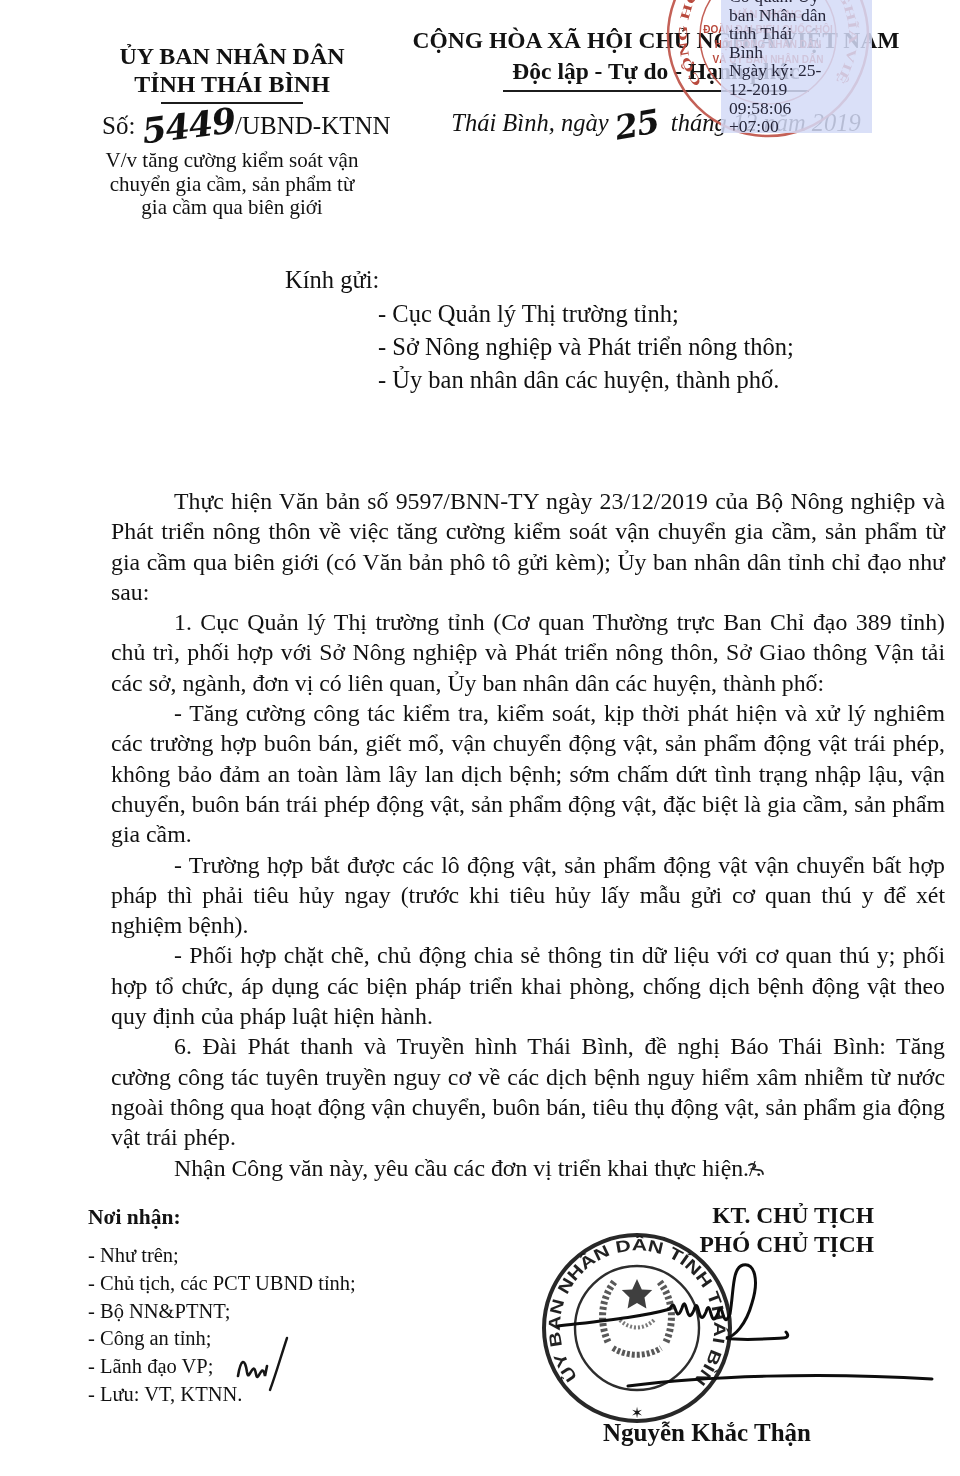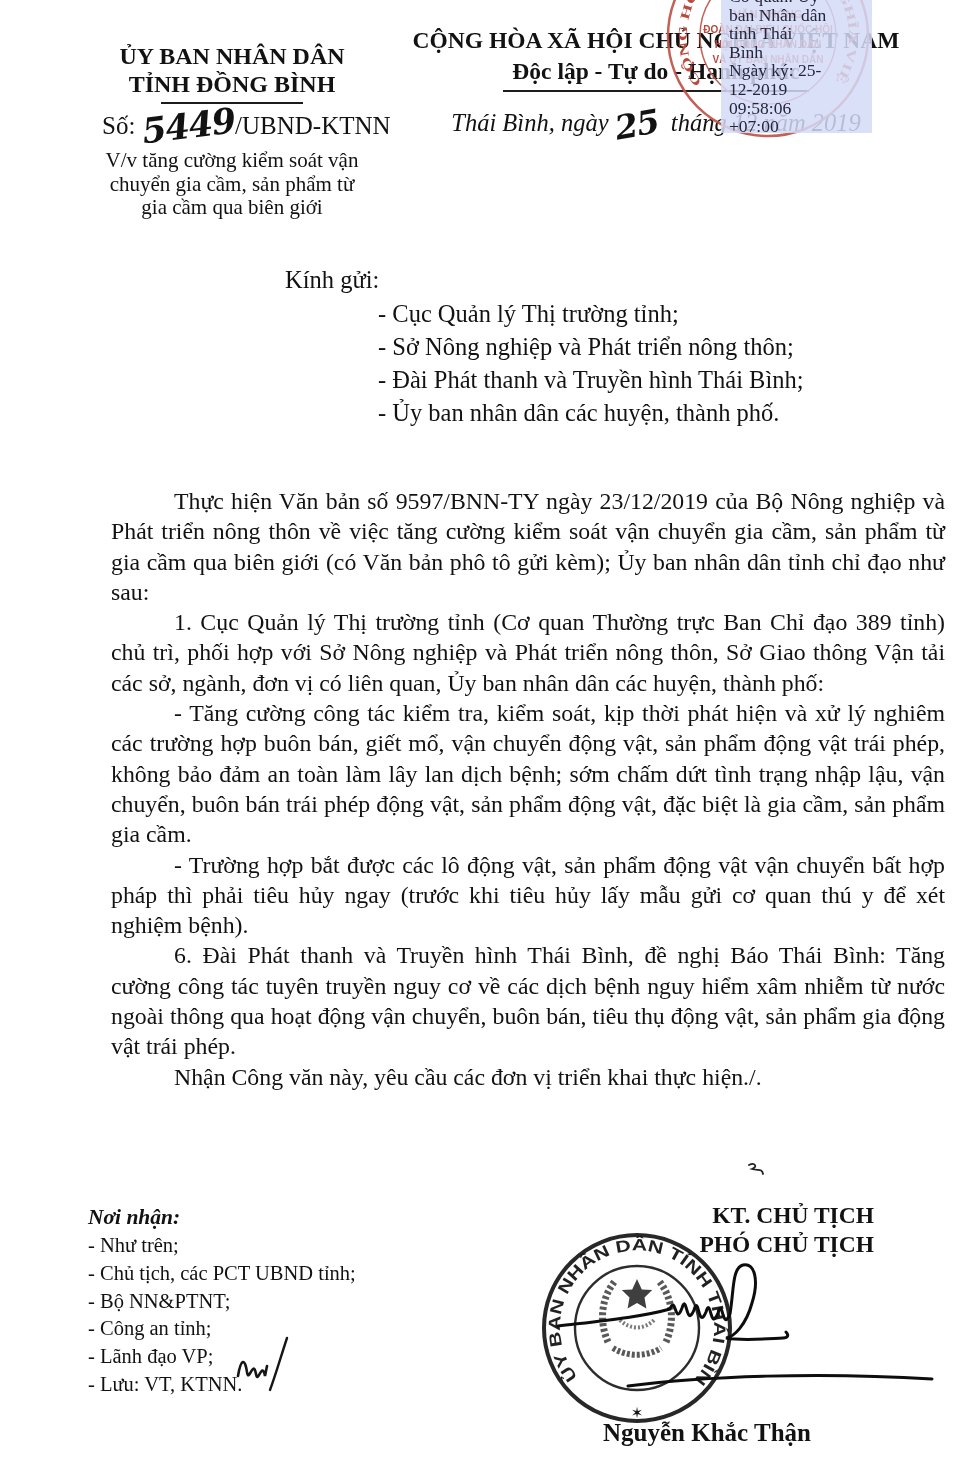--- a/index.html
+++ b/index.html
@@ -44,21 +44,21 @@
 
   
   .body{left:79px;top:486px;width:834px;margin-left:32px;}
   .body p{
     margin:0;font-size:23.8px;line-height:30.3px;text-align:justify;
     text-indent:63px;
   }
 
   
   .noi-nhan{left:88px;top:1205px;}
-  .noi-nhan-title{font-size:21.5px;font-weight:bold;font-style:italic;margin-bottom:2px;}
+  .noi-nhan-title{font-size:21.5px;font-weight:bold;margin-bottom:12px;}
   .noi-nhan-item{font-size:20.5px;line-height:27.8px;}
 
   
   .sign-titles{left:540px;top:1201px;width:334px;text-align:right;z-index:3;}
   .sign-t{font-size:23.5px;font-weight:bold;line-height:29px;}
   .sign-name{left:540px;top:1419px;width:334px;text-align:center;
     font-size:25px;font-weight:bold;z-index:3;}
 
   svg{display:block;}
   .stamp-red{left:660px;top:-72px;z-index:1;}
@@ -85,21 +85,21 @@
     <g fill="#b94a3d" text-anchor="middle" font-family="Liberation Sans, sans-serif" font-weight="bold">
       <text x="108" y="90" font-size="11.5">VĂN PHÒNG</text>
       <text x="108" y="105" font-size="10">ĐOÀN ĐẠI BIỂU QUỐC HỘI</text>
       <text x="108" y="120" font-size="10">HỘI ĐỒNG NHÂN DÂN</text>
       <text x="108" y="135" font-size="10">VÀ ỦY BAN NHÂN DÂN</text>
     </g>
   </svg>
 
   <div class="abs hdr-left">
     <div class="org1">ỦY BAN NHÂN DÂN</div>
-    <div class="org2">TỈNH ĐỒNG BÌNH</div>
+    <div class="org2">TỈNH THÁI BÌNH</div>
     <div class="hdr-left-rule"></div>
     <div class="so-line"><span>Số:</span>&nbsp;<span class="handwrite hw-num">5449</span><span>/UBND-KTNN</span></div>
     <div class="subject">V/v tăng cường kiểm soát vận chuyển gia cầm, sản phẩm từ gia cầm qua biên giới</div>
   </div>
 
   <div class="abs hdr-right">
     <div class="motto1">CỘNG HÒA XÃ HỘI CHỦ NGHĨA VIỆT NAM</div>
     <div class="motto2">Độc lập - Tự do - Hạnh phúc</div>
     <div class="hdr-right-rule"></div>
     <div class="date-line"><span>Thái Bình, ngày</span>&nbsp;<span class="handwrite hw-day">25</span>&nbsp;&nbsp;<span>tháng 12 năm 2019</span></div>
@@ -116,29 +116,29 @@
       <div class="dsig-line">09:58:06</div>
       <div class="dsig-line">+07:00</div>
     </div>
   </div>
 
   <div class="abs salutation">Kính gửi:</div>
 
   <div class="abs recipients">
     <div>- Cục Quản lý Thị trường tỉnh;</div>
     <div>- Sở Nông nghiệp và Phát triển nông thôn;</div>
-    <div>- Đài Phát thanh và Truyền hình Thái Bình;</div>
     <div>- Ủy ban nhân dân các huyện, thành phố.</div>
   </div>
 
   <div class="abs body">
     <p>Thực hiện Văn bản số 9597/BNN-TY ngày 23/12/2019 của Bộ Nông nghiệp và Phát triển nông thôn về việc tăng cường kiểm soát vận chuyển gia cầm, sản phẩm từ gia cầm qua biên giới (có Văn bản phô tô gửi kèm); Ủy ban nhân dân tỉnh chỉ đạo như sau:</p>
     <p>1. Cục Quản lý Thị trường tỉnh (Cơ quan Thường trực Ban Chỉ đạo 389 tỉnh) chủ trì, phối hợp với Sở Nông nghiệp và Phát triển nông thôn, Sở Giao thông Vận tải các sở, ngành, đơn vị có liên quan, Ủy ban nhân dân các huyện, thành phố:</p>
     <p>- Tăng cường công tác kiểm tra, kiểm soát, kịp thời phát hiện và xử lý nghiêm các trường hợp buôn bán, giết mổ, vận chuyển động vật, sản phẩm động vật trái phép, không bảo đảm an toàn làm lây lan dịch bệnh; sớm chấm dứt tình trạng nhập lậu, vận chuyển, buôn bán trái phép động vật, sản phẩm động vật, đặc biệt là gia cầm, sản phẩm gia cầm.</p>
     <p>- Trường hợp bắt được các lô động vật, sản phẩm động vật vận chuyển bất hợp pháp thì phải tiêu hủy ngay (trước khi tiêu hủy lấy mẫu gửi cơ quan thú y để xét nghiệm bệnh).</p>
+    <p>- Phối hợp chặt chẽ, chủ động chia sẻ thông tin dữ liệu với cơ quan thú y; phối hợp tổ chức, áp dụng các biện pháp triển khai phòng, chống dịch bệnh động vật theo quy định của pháp luật hiện hành.</p>
     <p>6. Đài Phát thanh và Truyền hình Thái Bình, đề nghị Báo Thái Bình: Tăng cường công tác tuyên truyền nguy cơ về các dịch bệnh nguy hiểm xâm nhiễm từ nước ngoài thông qua hoạt động vận chuyển, buôn bán, tiêu thụ động vật, sản phẩm gia động vật trái phép.</p>
     <p>Nhận Công văn này, yêu cầu các đơn vị triển khai thực hiện./.</p>
   </div>
 
   <svg class="abs endmark" width="18" height="18" viewBox="0 0 18 18">
     <path d="M2,5 C8,2 11,7 5,9 C11,11 15,8 16,14" fill="none" stroke="#222" stroke-width="1.8" stroke-linecap="round"></path>
   </svg>
 
   <div class="abs noi-nhan">
     <div class="noi-nhan-title">Nơi nhận:</div>

